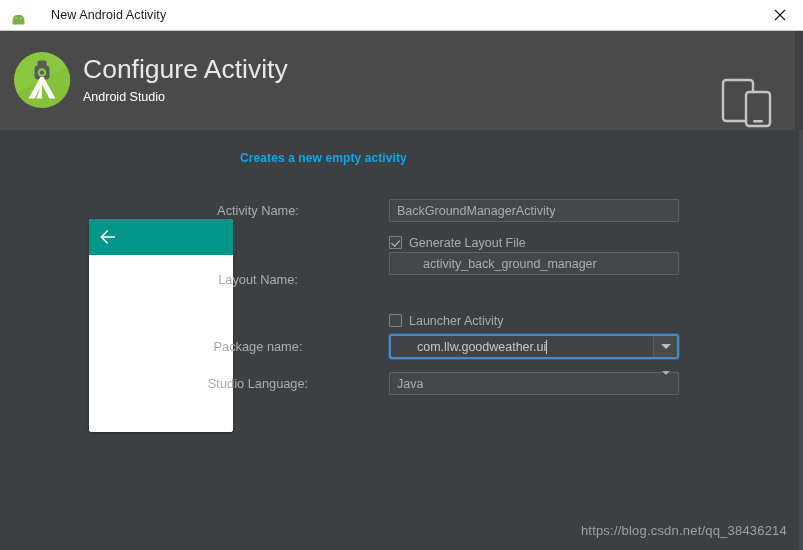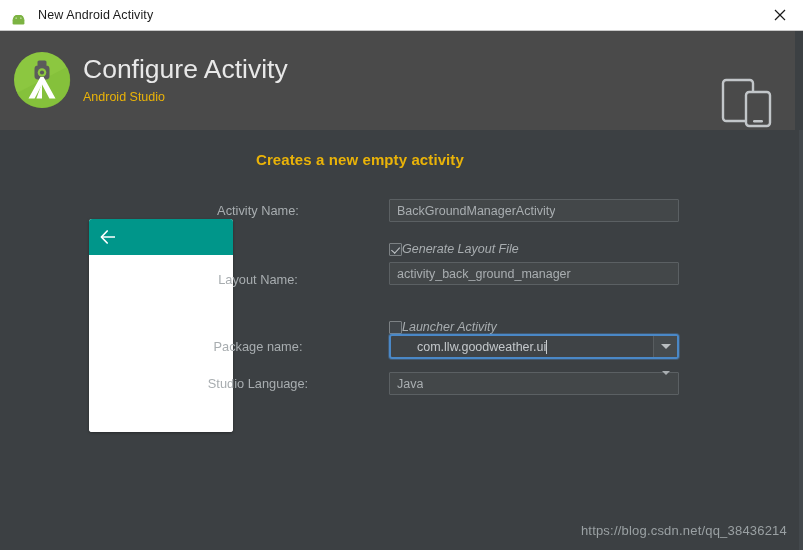--- a/index.html
+++ b/index.html
@@ -32,21 +32,21 @@
     background: #ffffff;
     border-bottom: 1px solid #c8c8c8;
     box-sizing: border-box;
   }
   #titlebar-left {
     position: absolute;
     left: 11px; top: 0;
     height: 30px;
     display: flex;
     align-items: center;
-    gap: 12px;
+    gap: 25px;
   }
   .android-head {
     width: 15px; height: 9px;
     position: relative;
   }
   #title-text {
     font-size: 12.5px;
     color: #1b1b1b;
     letter-spacing: 0.1px;
     white-space: nowrap;
@@ -81,21 +81,21 @@
   }
   #header-title {
     font-size: 26.5px;
     color: #e8e8e8;
     font-weight: normal;
     line-height: 34px;
     white-space: nowrap;
   }
   #header-subtitle {
     font-size: 12.5px;
-    color: #eab308;
+    color: #ffffff;
     line-height: 17px;
     margin-top: 3px;
     white-space: nowrap;
   }
   #device-icon {
     position: absolute;
     right: 18px; top: 46px;
     width: 56px; height: 52px;
   }
 
@@ -109,24 +109,24 @@
   }
   #edge-strip {
     position: absolute;
     right: 0; top: 0;
     width: 4px; height: 420px;
     background: #43484c;
   }
 
   #section-heading {
     position: absolute;
-    left: 256px; top: 21px;
-    font-size: 15px;
+    left: 240px; top: 21px;
+    font-size: 12px;
     font-weight: bold;
-    color: #eab308;
+    color: #0ea5e9;
     letter-spacing: 0.1px;
     white-space: nowrap;
   }
 
   
   #preview {
     position: absolute;
     left: 89px; top: 89px;
     width: 144px; height: 213px;
     background: #ffffff;
@@ -246,23 +246,22 @@
     border-right: 4.5px solid transparent;
     border-top: 4.5px solid #a9aeb1;
   }
 
   
   .checkrow {
     position: absolute;
     left: 389px;
     height: 20px;
     display: flex;
-    align-items: flex-end;
-    gap: 0;
-    font-style: italic;
+    align-items: flex-start;
+    gap: 7px;
   }
   .cbox {
     width: 13px; height: 13px;
     border: 1px solid #7c8184;
     background: #41464a;
     box-sizing: border-box;
     position: relative;
     border-radius: 1px;
   }
   .cbox.checked::after {
@@ -372,21 +371,21 @@
       </div>
 
       <div class="checkrow" style="top:106px;">
         <span class="cbox checked"></span>
         <span class="cblabel">Generate Layout File</span>
       </div>
 
       <div class="label-wrap" style="top:138px;">
         <span class="flabel">Layout Name:</span>
       </div>
-      <div class="field" style="top:132px;">
+      <div class="field" style="top:122px;padding-left:26px;">
         <span class="field-text">activity_back_ground_manager</span>
       </div>
 
       <div class="checkrow" style="top:184px;">
         <span class="cbox"></span>
         <span class="cblabel">Launcher Activity</span>
       </div>
 
       <div class="label-wrap" style="top:205px;">
         <span class="flabel">Package name:</span>

